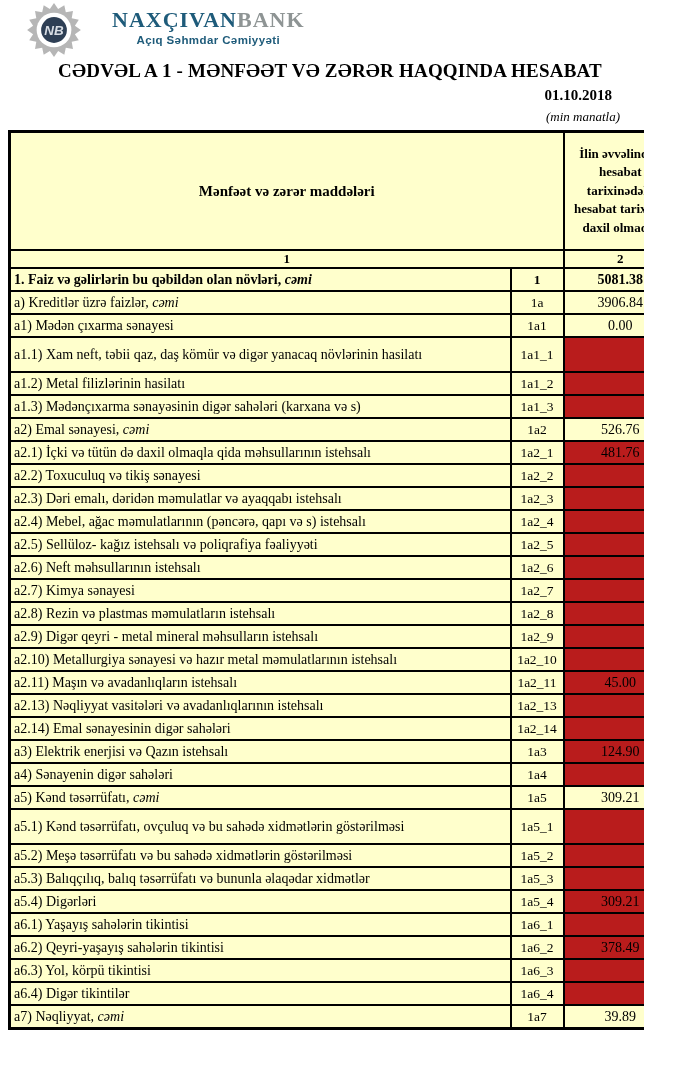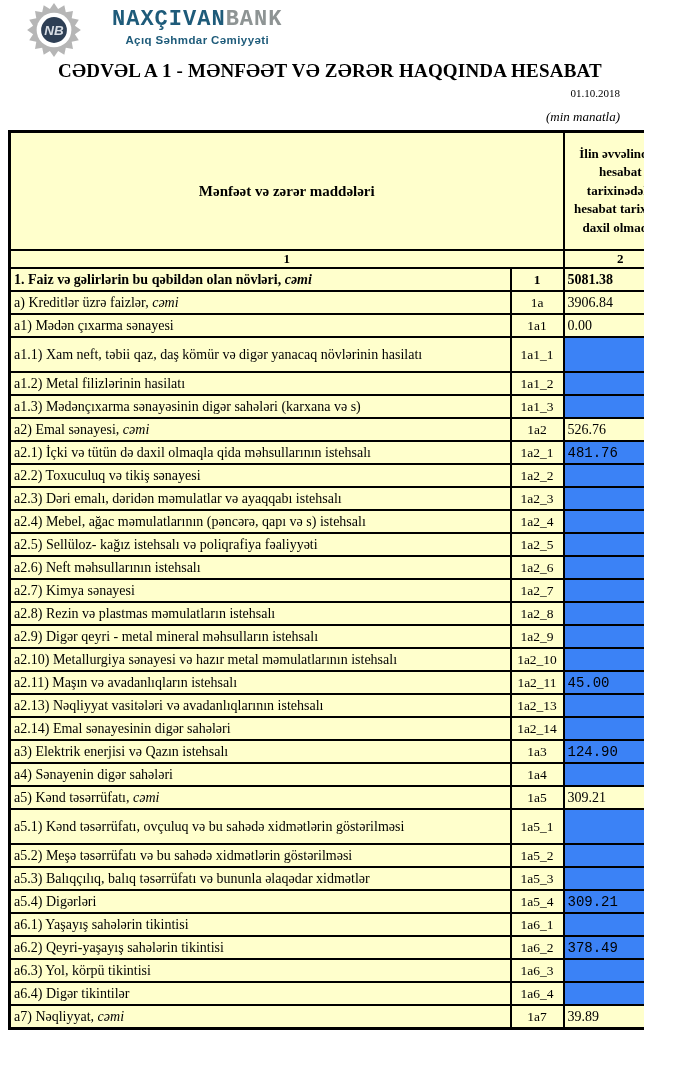--- a/index.html
+++ b/index.html
@@ -5,35 +5,35 @@
   html,body{margin:0;padding:0;background:#ffffff;}
   .page{
     position:relative;width:644px;height:1075px;overflow:hidden;background:#ffffff;
     font-family:"Liberation Serif",serif;color:#000;
   }
   
   .brand{position:absolute;left:26px;top:2px;height:60px;display:flex;align-items:flex-start;}
   .emblem{width:56px;height:56px;display:block;}
   .brand-text{margin-left:30px;margin-top:7px;text-align:center;}
   .brand-name{
-    font-family:Liberation Mono, monospace;font-weight:bold;font-size:22px;
+    font-family:Liberation Serif, serif;font-weight:bold;font-size:22px;
     letter-spacing:1px;line-height:1;white-space:nowrap;
   }
   .brand-name .primary{color:var(--brand-primary,#1E5B7A);}
   .brand-name .secondary{color:var(--brand-secondary,#8E9494);}
   .brand-sub{
     font-family:"Liberation Sans",sans-serif;font-weight:bold;font-size:11.5px;
     color:var(--brand-primary,#1E5B7A);margin-top:3px;letter-spacing:.4px;white-space:nowrap;
   }
   
   .report-title{
     position:absolute;left:16px;right:0;top:60px;text-align:center;
     font-weight:bold;font-size:19px;letter-spacing:.2px;
   }
-  .report-date{position:absolute;right:24px;top:87px;font-weight:normal;font-size:11px;}
+  .report-date{position:absolute;right:32px;top:87px;font-weight:bold;font-size:15px;}
   .unit-note{position:absolute;right:24px;top:109px;font-style:italic;font-size:13px;}
   
   table.report{
     position:absolute;left:8px;top:130px;width:668px;
     border-collapse:collapse;table-layout:fixed;
     font-size:14px;
   }
   table.report col.c1{width:501px;}
   table.report col.c2{width:53px;}
   table.report col.c3{width:114px;}
@@ -44,22 +44,22 @@
     overflow:hidden;
   }
   table.report{border:3px solid var(--border-c,#000);}
   th.hdr-items{font-size:15px;font-weight:bold;text-align:center;height:116px;}
   th.hdr-period{font-size:13px;font-weight:bold;line-height:1.42;padding:1px 4px;}
   td.subnum{font-size:13px;font-weight:bold;text-align:center;height:14px;padding:0;}
   tr.data-row td{height:21px;}
   tr.data-row.tall td{height:33px;}
   td.c-label{text-align:left;line-height:1.12;}
   td.c-code{text-align:center;font-size:13.5px;padding:0;}
-  td.c-val{text-align:left;padding-right:4px;margin-left:18px;}
-  td.c-val.vw{background:#3b82f6;font-family:Liberation Mono, monospace;}
+  td.c-val{text-align:center;padding-right:4px;margin-left:18px;}
+  td.c-val.vw{background:#b91c1c;}
   tr.bold td{font-weight:bold;}
   .it{font-style:italic;}
   .lvl0{padding-left:5px;}
   .lvl1{padding-left:15px;}
   .lvl2{padding-left:26px;}
   .lvl3{padding-left:41px;}
 </style>
 </head>
 <body>
 

